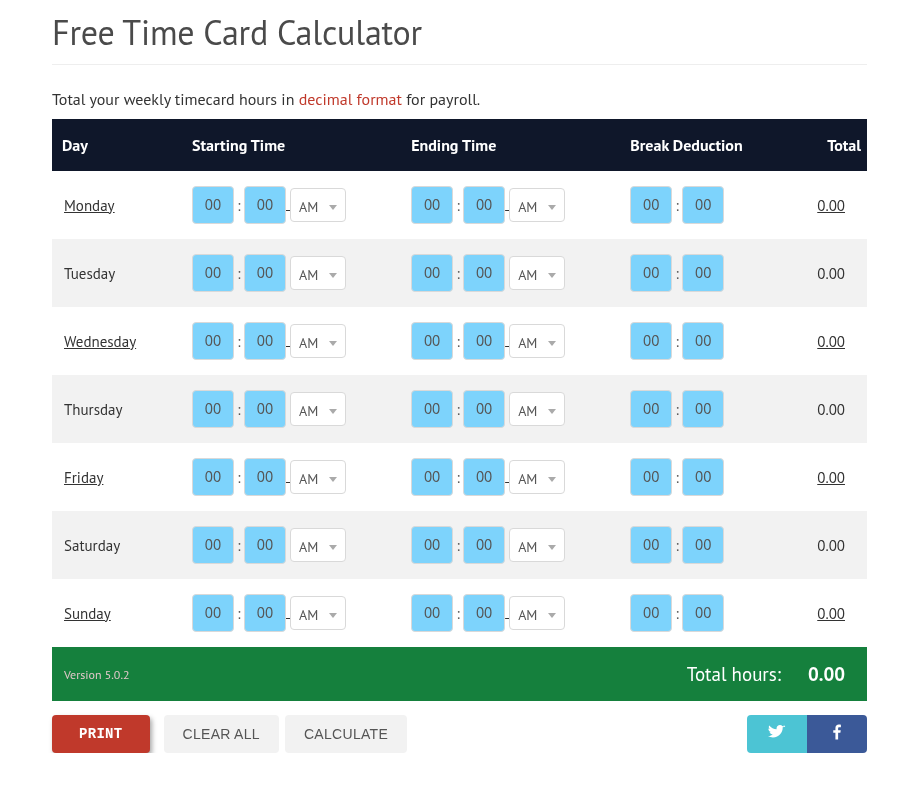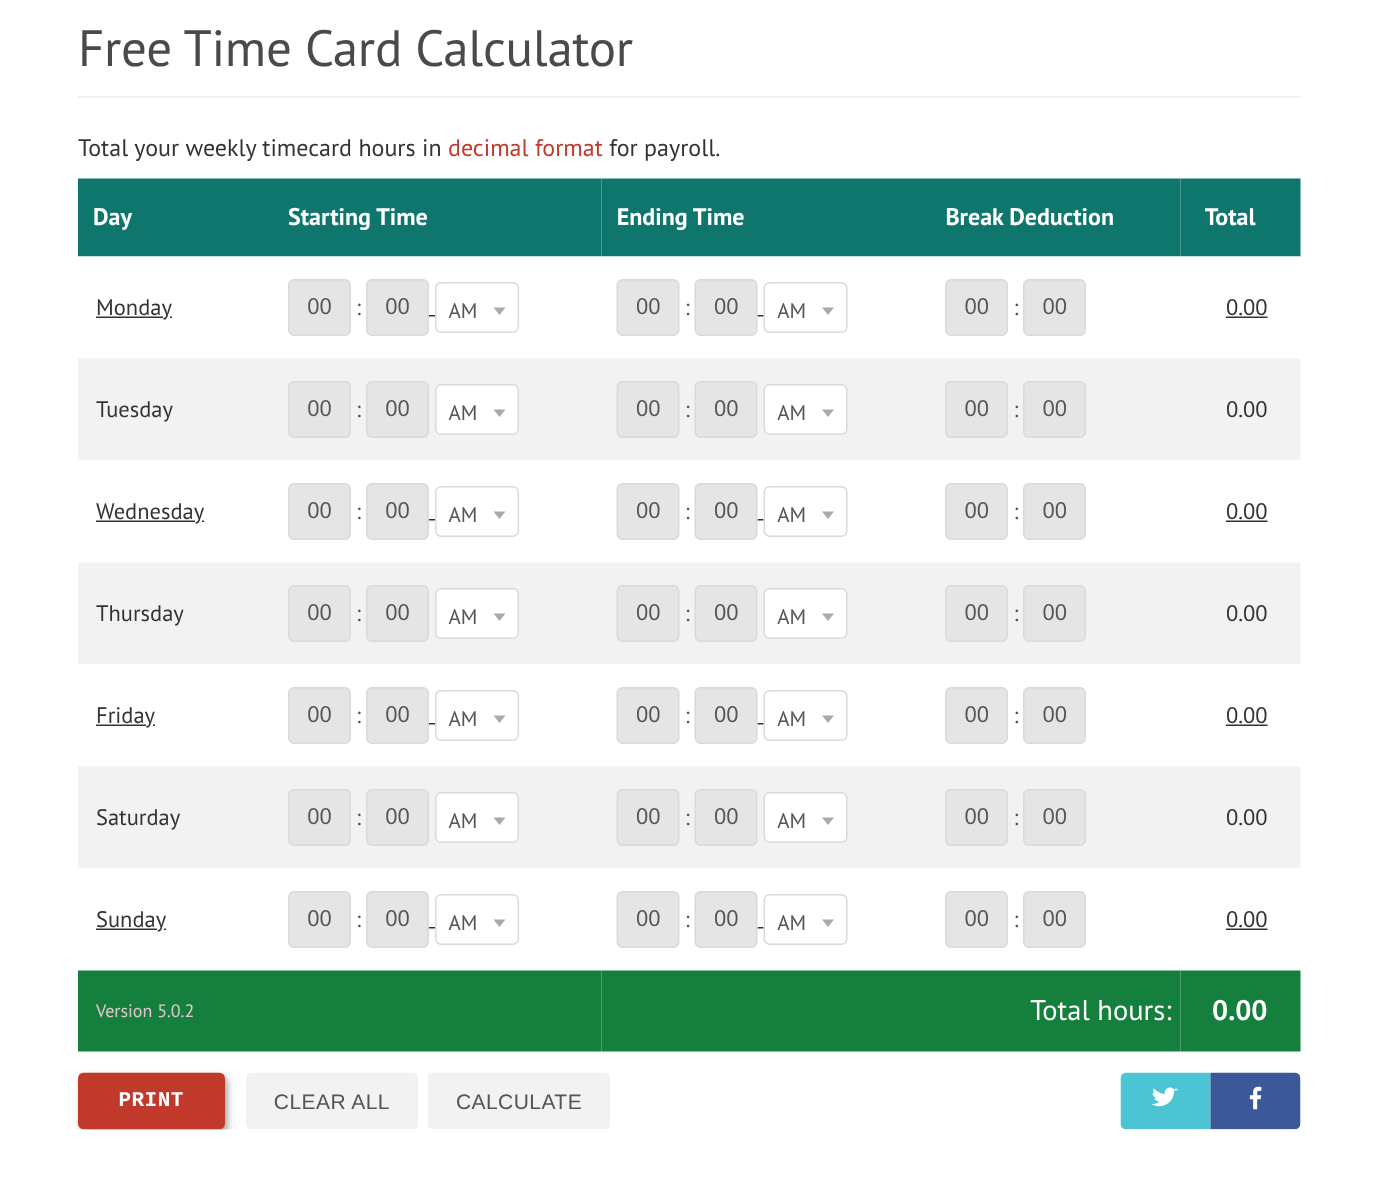--- a/index.html
+++ b/index.html
@@ -27,43 +27,43 @@
     margin: 24px 0 10px;
   }
   .intro a { color: #c0392b; text-decoration: none; }
   table.timecard {
     width: 100%;
     border-collapse: separate;
     border-spacing: 0 0;
     font-size: 15px;
   }
   thead th {
-    background: #0f766e;
+    background: #0f172a;
     color: #fff;
     font-weight: 600;
     text-align: left;
     padding: 16px 10px;
     font-size: 16px;
   }
-  thead th:last-child { text-align: right; padding-right: 30px; }
+  thead th:last-child { text-align: right; padding-right: 6px; }
   tbody td {
     padding: 15px 10px;
     vertical-align: middle;
     color: #333;
   }
   tbody tr.even td { background: #f2f2f2; }
   tbody tr.odd  td { background: #ffffff; text-decoration: underline; }
   td.day   { width: 130px; padding-left: 12px; }
   td.total { text-align: right; padding-right: 22px; width: 80px; color: #333; }
   .fld {
     display: inline-block;
     width: 42px; height: 38px;
     border: 1px solid #d9d9d9;
     border-radius: 4px;
-    background: #e5e5e5;
+    background: #7dd3fc;
     text-align: center;
     line-height: 36px;
     color: #555;
     font-size: 15px;
     vertical-align: middle;
   }
   .sel {
     display: inline-block;
     width: 56px; height: 34px;
     border: 1px solid #d9d9d9;

